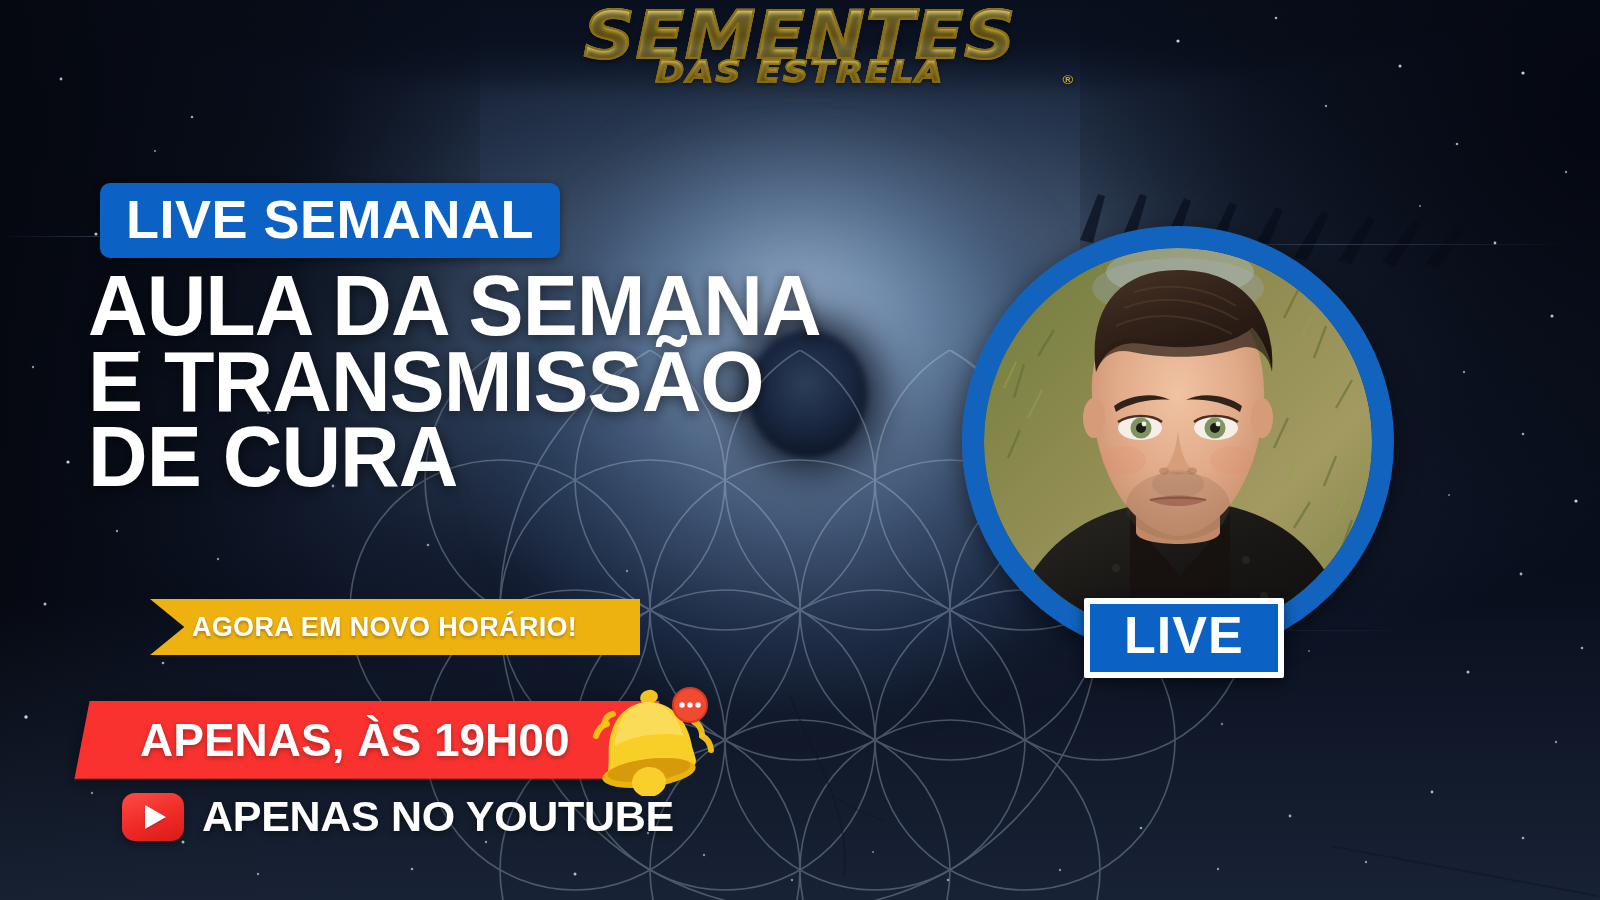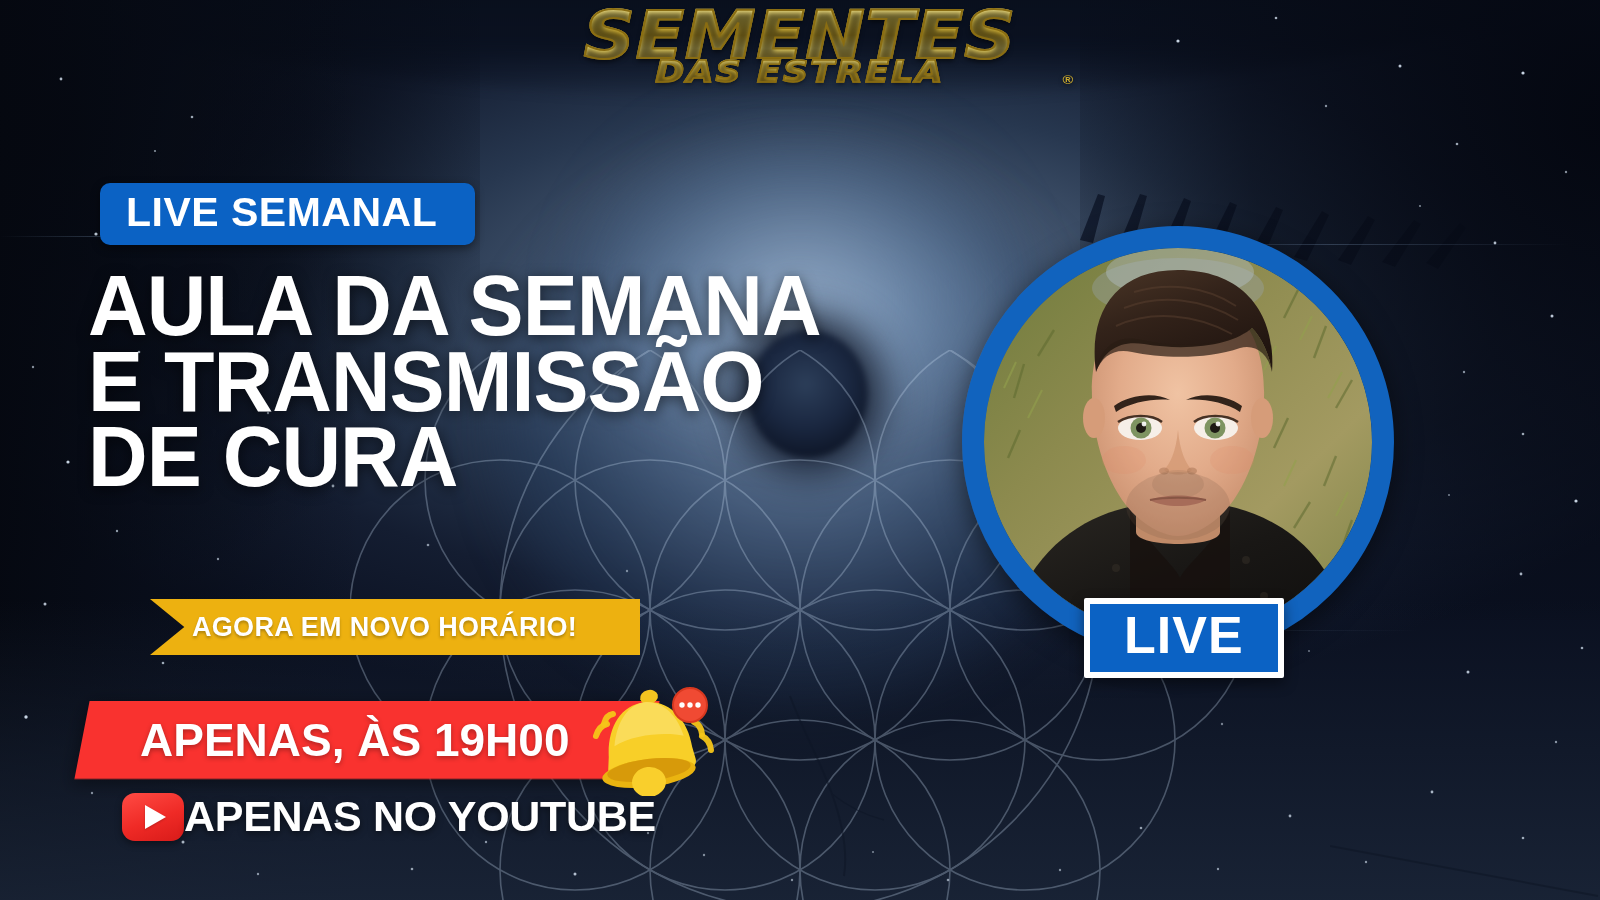--- a/index.html
+++ b/index.html
@@ -135,23 +135,23 @@
     font-size:13px;color:#c9a82c;font-style:normal;
     -webkit-text-stroke:0;
     font-family:"Liberation Sans", sans-serif;
   }
 
   
   .badge-semanal{
     position:absolute;left:100px;top:183px;
     background:#0b62c4;
     border-radius:10px;
-    padding:9px 38px 12px 26px;
+    padding:9px 26px 12px 26px;
     color:#fff;
-    font-size:41px;font-weight:bold;
+    font-size:54px;font-weight:bold;
     letter-spacing:.5px;
     line-height:1;
     box-shadow:0 3px 10px rgba(0,0,0,.45);
   }
 
   .headline{
     position:absolute;left:88px;top:268px;
     color:#fff;
     font-weight:bold;
     font-size:86px;
@@ -199,21 +199,21 @@
     color:#fff;font-weight:bold;font-size:46px;letter-spacing:0px;
     line-height:68px;
     text-shadow:0 2px 5px rgba(0,0,0,.3);
     z-index:3;
   }
   .bell{position:absolute;left:586px;top:678px;width:130px;height:118px;z-index:4;}
 
   
   .yt-row{
     position:absolute;left:122px;top:792px;
-    display:flex;align-items:center;
+    display:flex;align-items:center;gap:18px;
   }
   .yt-icon{
     width:62px;height:48px;border-radius:13px;
     background:linear-gradient(160deg,#ff4b44 0%,#ef2a26 55%,#d81b19 100%);
     display:flex;align-items:center;justify-content:center;
     box-shadow:0 3px 7px rgba(0,0,0,.4);
   }
   .yt-icon .tri{
     width:0;height:0;
     border-top:12px solid transparent;

